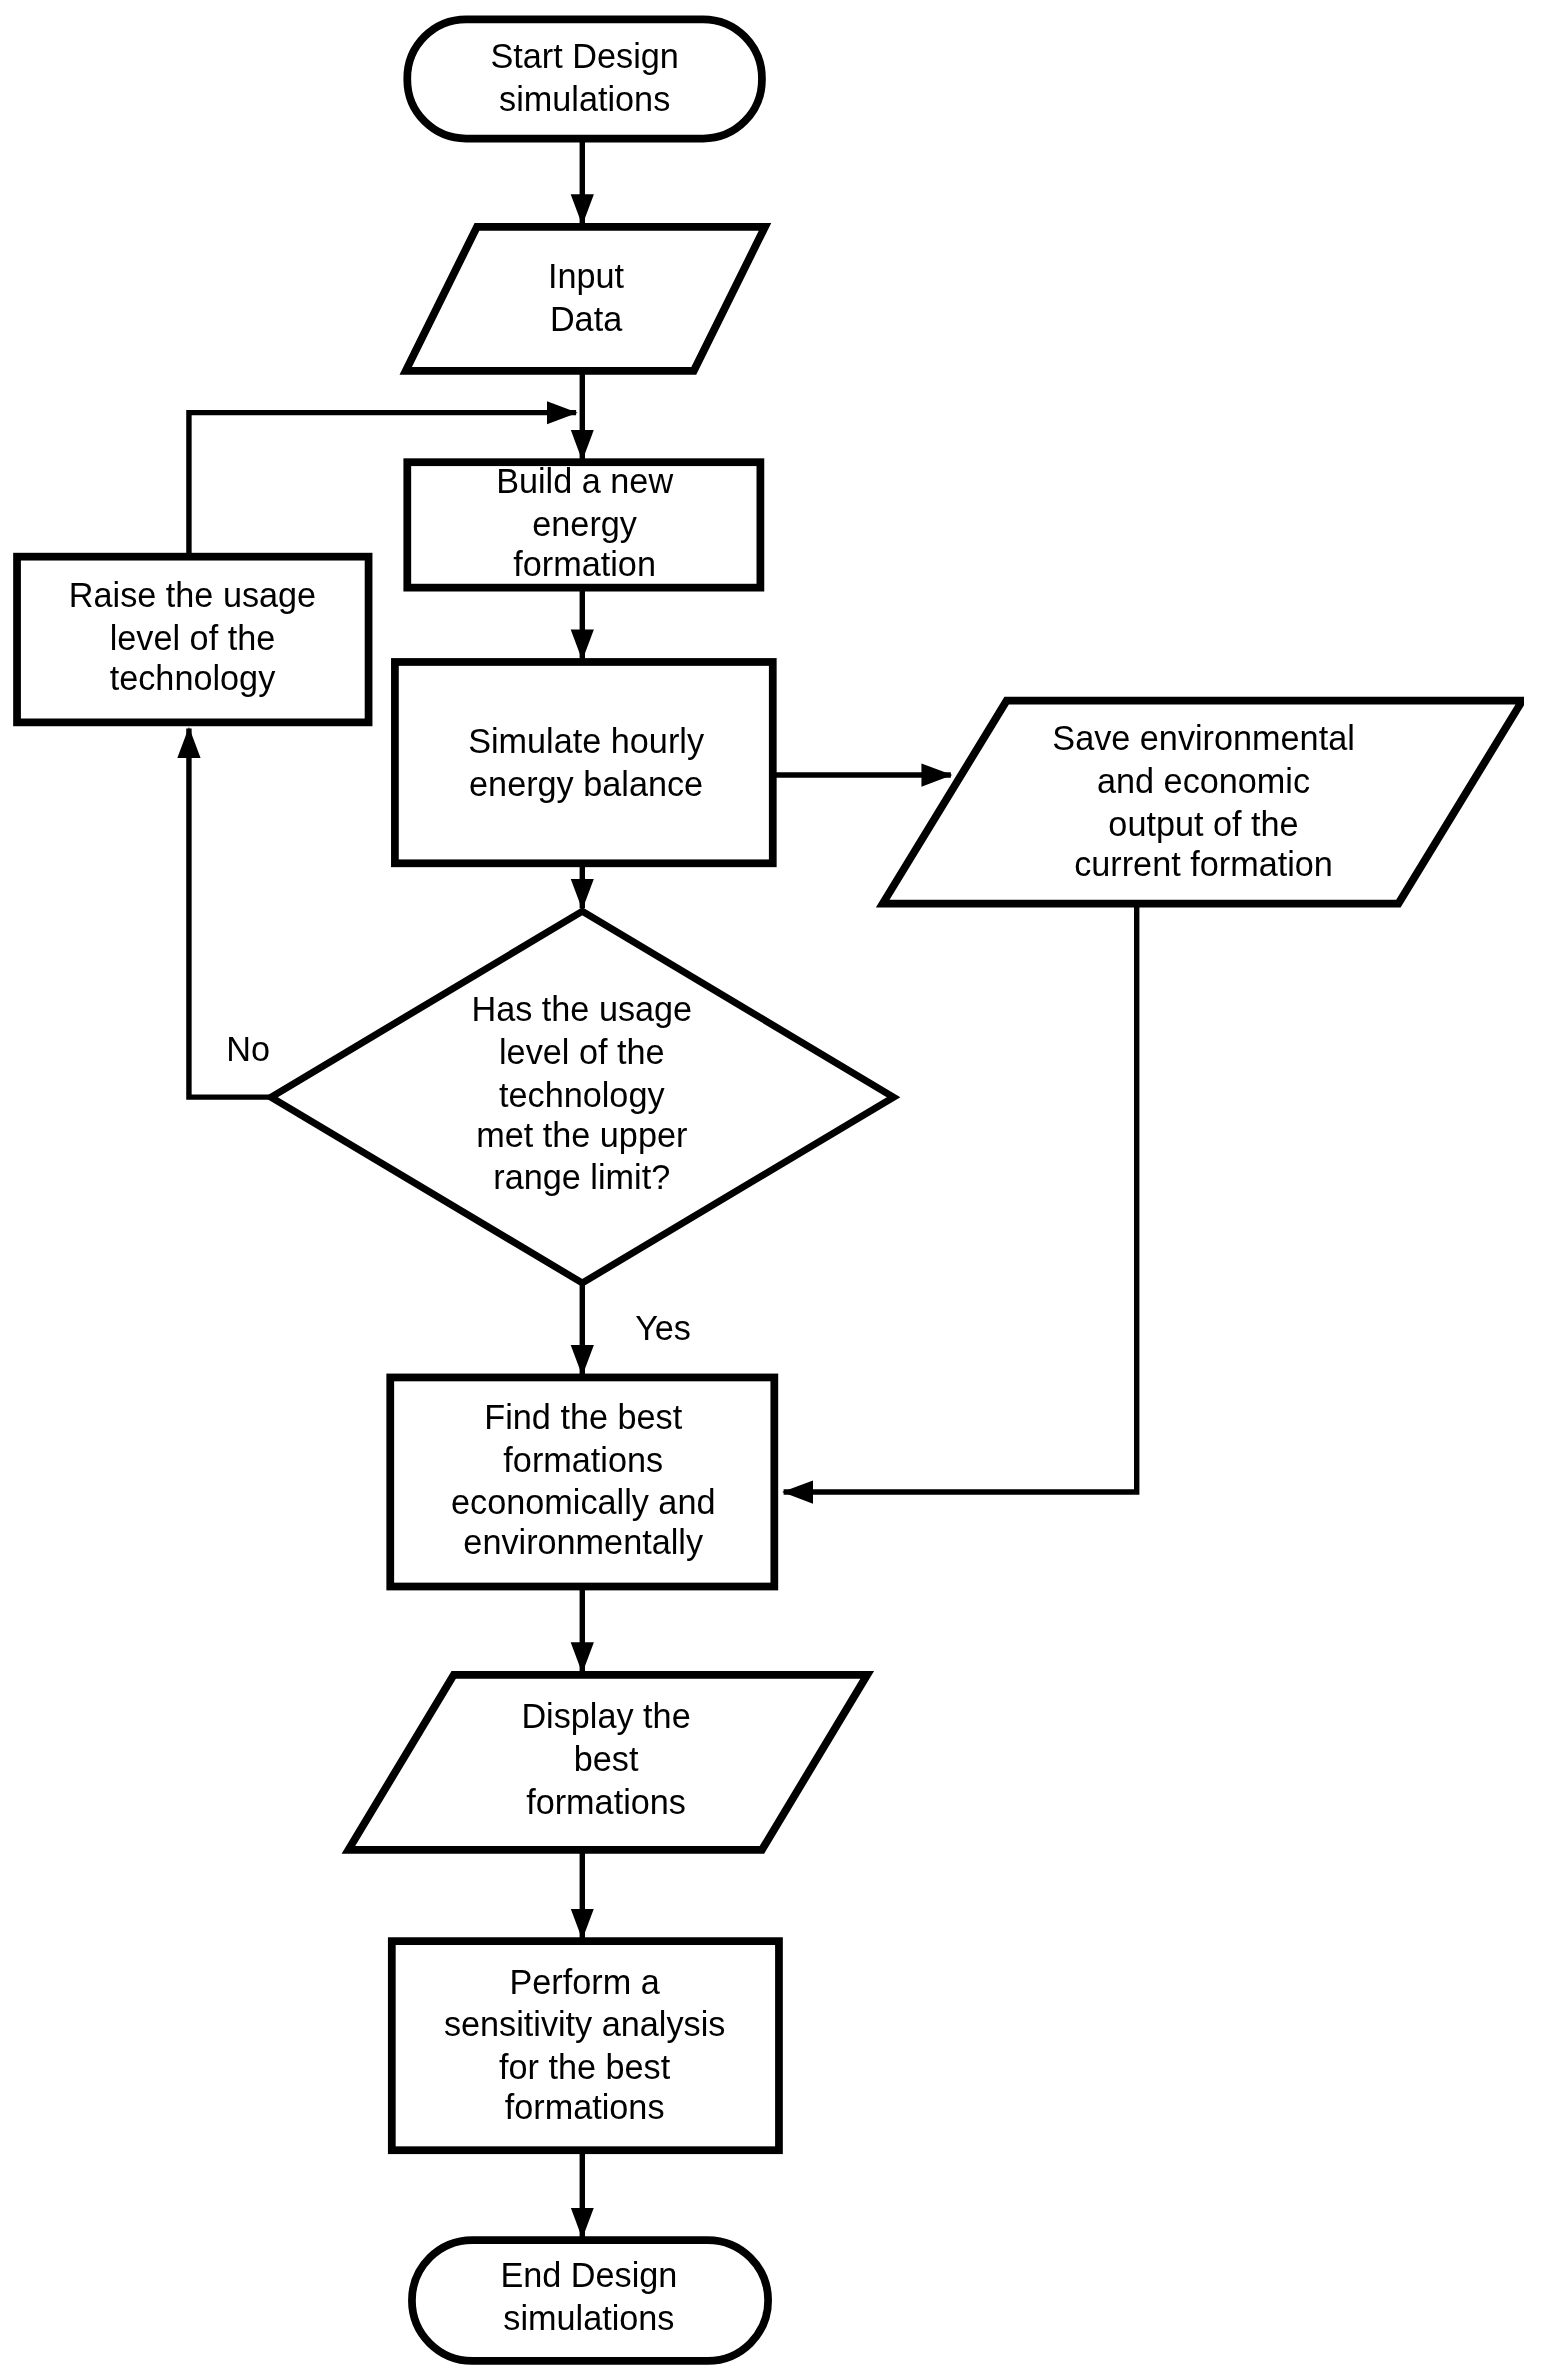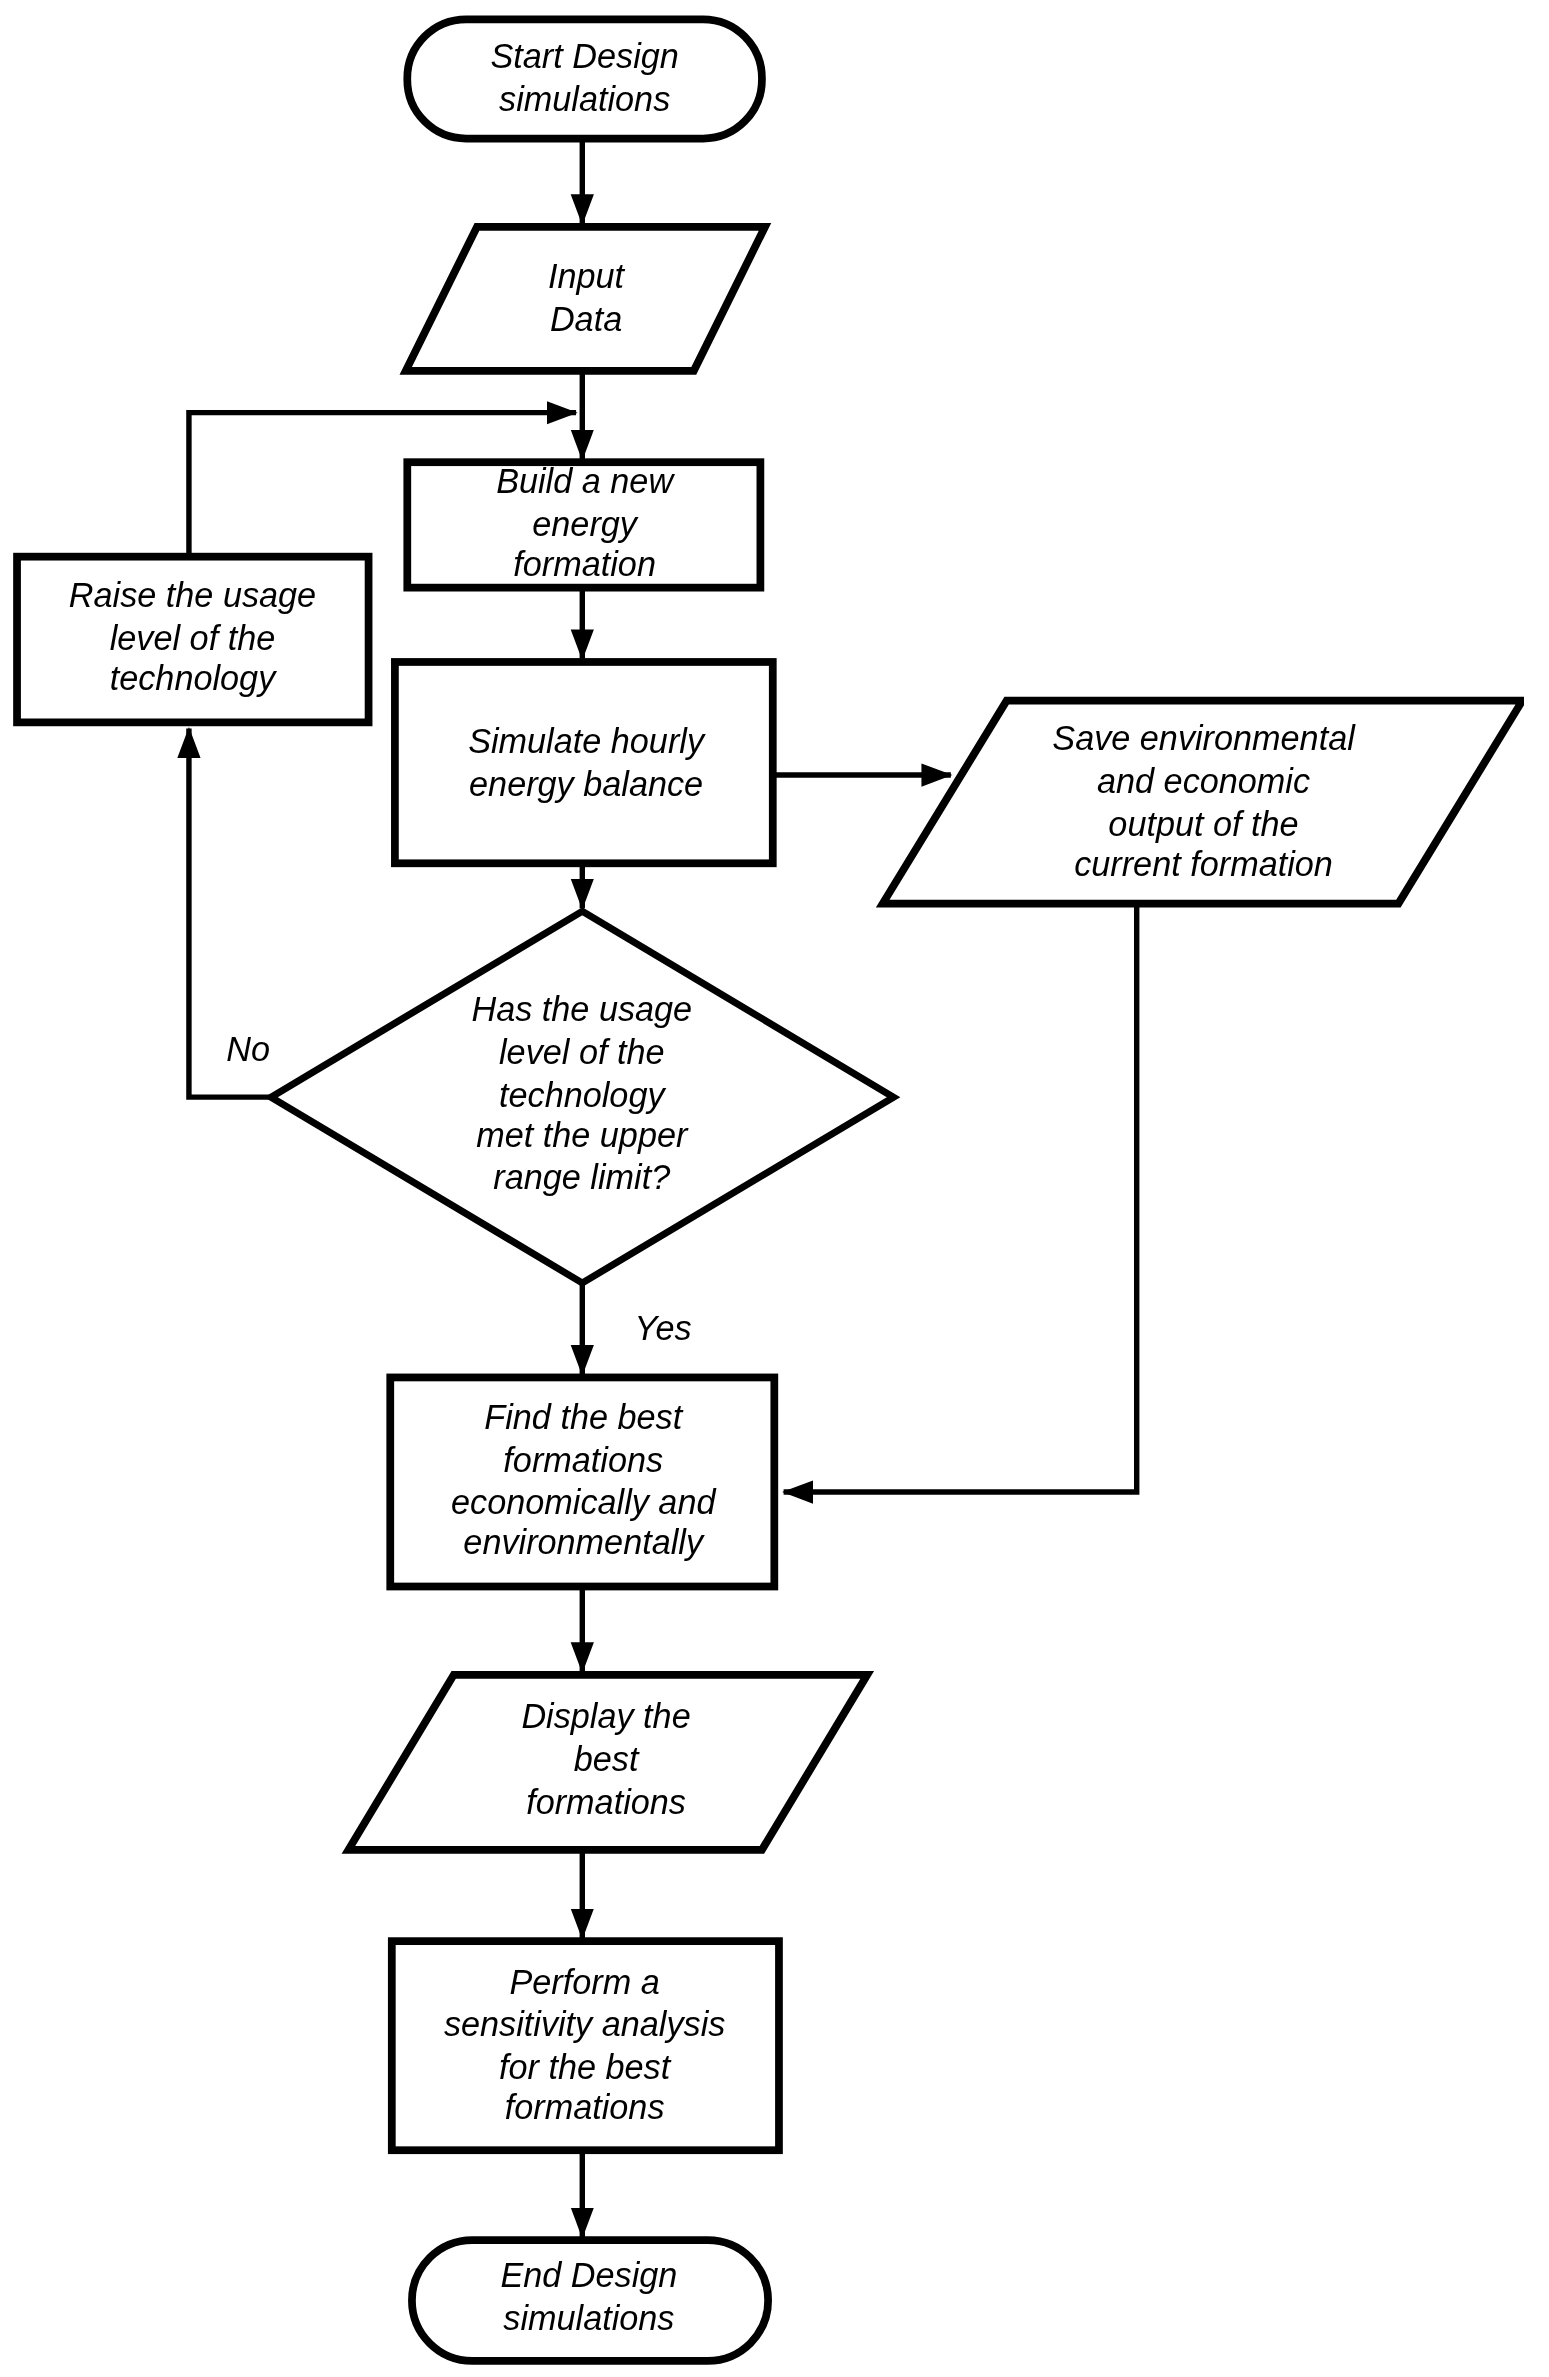--- a/index.html
+++ b/index.html
@@ -2,21 +2,20 @@
 <html style="font-size:8.7px"><head>
 <meta charset="utf-8">
 <style>
   html, body { margin: 0; padding: 0; background: #ffffff; }
   .viewport {
     position: relative;
     width: 1524px;
     height: 2377px;
     overflow: hidden;
     background: #ffffff;
-    font-style: italic;
   }
   .stage {
     position: absolute;
     top: 0; left: 0;
     width: 543px;
     height: 834px;
     transform: scale(2.852);
     transform-origin: top left;
     font-family: "Liberation Sans", sans-serif;
   }

